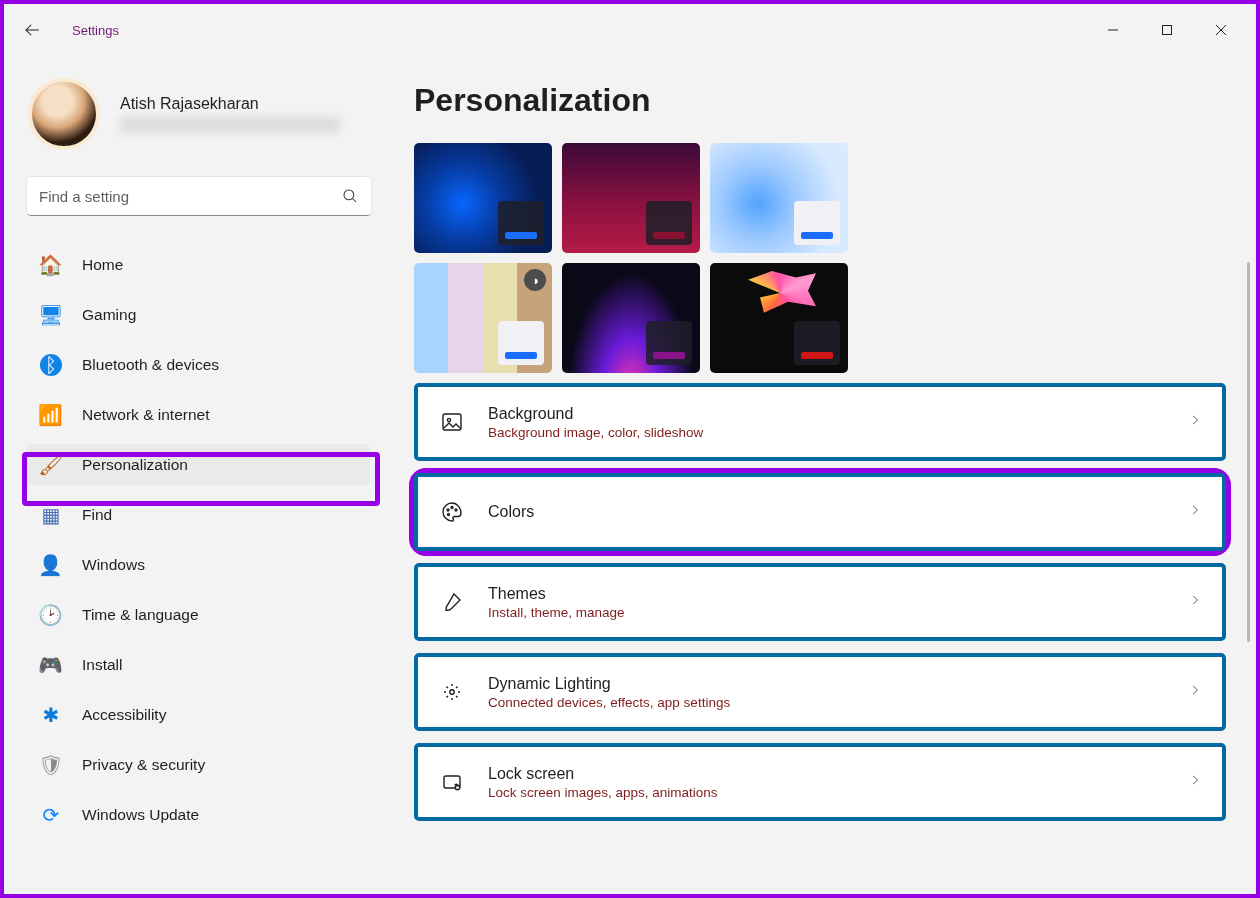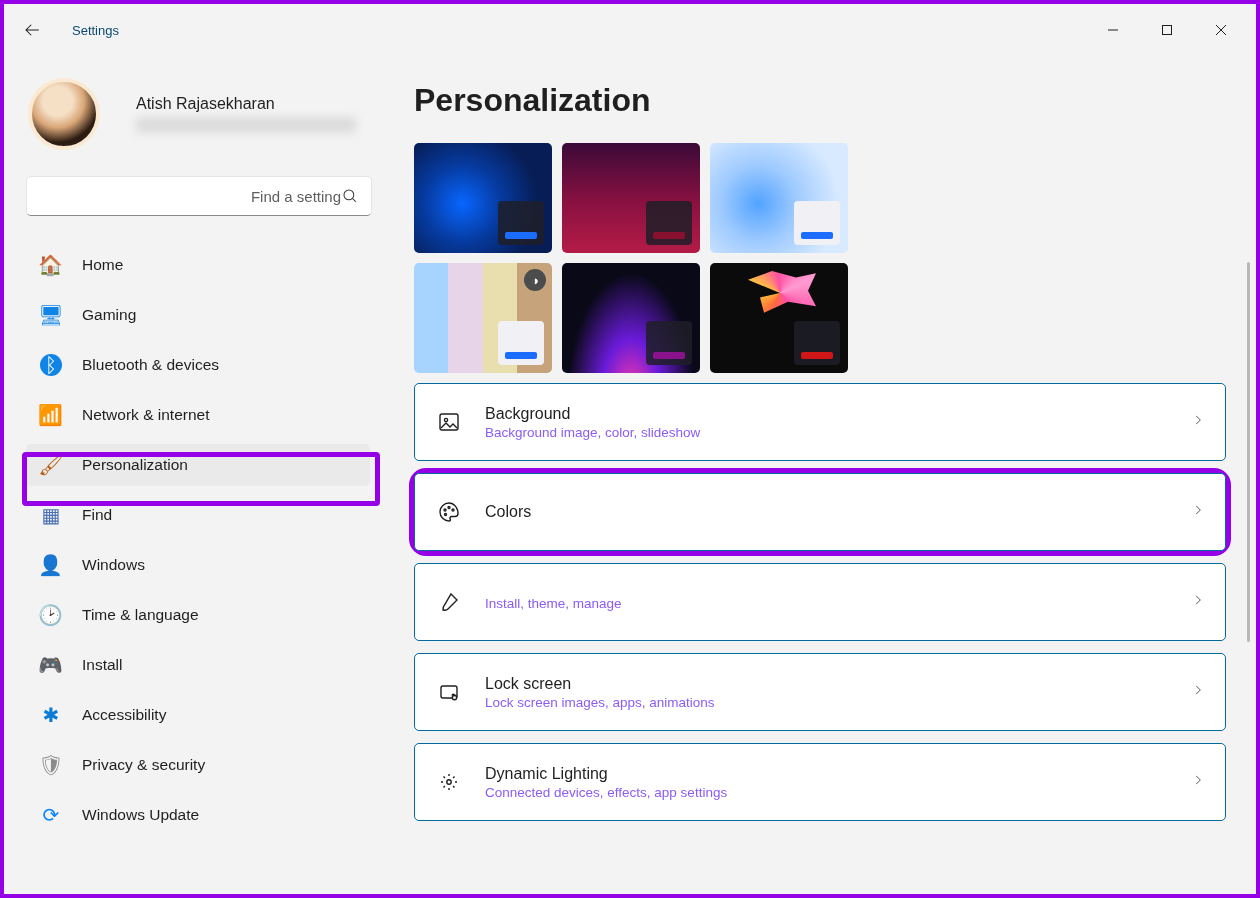--- a/index.html
+++ b/index.html
@@ -11,50 +11,50 @@
   }
   
   .titlebar {
     height: 52px; display: flex; align-items: center;
     padding: 0 8px;
   }
   .back-btn {
     width: 40px; height: 40px; display: flex; align-items: center; justify-content: center;
     cursor: pointer; border-radius: 4px;
   }
-  .titlebar-title { font-size: 13px; color: #0c4a6e; margin-left: 20px; }
+  .titlebar-title { font-size: 13px; color: #701a75; margin-left: 20px; }
   .win-controls { margin-left: auto; display: flex; gap: 0; }
   .win-btn { width: 54px; height: 40px; display: flex; align-items: center; justify-content: center; cursor: pointer; }
   .win-btn svg { width: 12px; height: 12px; }
 
   
   .shell { display: flex; height: calc(100% - 52px); }
   .sidebar { width: 380px; padding: 22px 14px 0 22px; }
   .main { flex: 1; padding: 26px 30px 0 30px; overflow-y: auto; }
 
   
-  .user { display: flex; align-items: center; gap: 36px; margin-bottom: 26px; padding-left: 2px;}
+  .user { display: flex; align-items: center; gap: 20px; margin-bottom: 26px; padding-left: 2px;}
   .avatar {
     width: 72px; height: 72px; border-radius: 50%;
     background: radial-gradient(circle at 40% 30%, #f5e0c6 25%, #d9a678 45%, #2d1c12 70%);
     border: 4px solid #fbead3;
   }
   .user-name { font-size: 16px; color: #1f1f1f; font-weight: 500;}
   .user-email { margin-top:4px; width: 220px; height: 16px; filter: blur(4px); background: #dcdcdc; border-radius: 3px;}
 
   
   .search {
     width: 346px; height: 40px; background: #ffffff;
     border: 1px solid #e4e4e4; border-bottom: 1.5px solid #8a8a8a;
     border-radius: 5px; display: flex; align-items: center;
     padding: 0 12px; margin-bottom: 28px;
   }
   .search input {
     flex: 1; border: none; outline: none; font-size: 15px;
-    background: transparent; color: #3b82f6; text-align: right;
+    background: transparent; color: #3b82f6;
   }
   .search input::placeholder { color: #5f5f5f; }
   .search-icon { width: 18px; height: 18px; }
 
   
   .nav-item {
     height: 42px; display: flex; align-items: center; gap: 20px;
     padding: 0 14px; border-radius: 5px; cursor: pointer;
     font-size: 15.5px; color: #1f1f1f;
     margin-bottom: 8px;
@@ -87,28 +87,28 @@
   .bg6 { background: #0b0b0b; }
   .flower::before{
     content:""; position:absolute; left:30px; top:8px; width:80px; height:44px;
     background: conic-gradient(from 210deg, #ff6a3d, #ffd234, #ff4fa3, #ff9bd2, #ff4fa3, #ff6a3d);
     clip-path: polygon(50% 50%, 10% 20%, 40% 0%, 70% 15%, 95% 5%, 85% 45%, 95% 80%, 60% 70%, 30% 95%, 25% 60%);
     filter: blur(.2px);
   }
 
   
   .card {
-    background: #ffffff; border: 1px solid #0369a1; border-radius: 5px;
+    background: #ffffff; border: 4px solid #0369a1; border-radius: 5px;
     height: 78px; display: flex; align-items: center;
     padding: 0 20px; margin-bottom: 12px; cursor: pointer;
   }
   .card .card-icon { width: 28px; height: 28px; display:flex; align-items:center; justify-content:center; margin-right: 22px;}
   .card .card-texts { flex:1; }
   .card .card-title { font-size: 16px; color: #1f1f1f;}
-  .card .card-sub { font-size: 13.5px; color: #8b5cf6; margin-top: 2px;}
+  .card .card-sub { font-size: 13.5px; color: #7f1d1d; margin-top: 2px;}
   .chevron { width: 14px; height: 14px; }
 
   .card-highlight {
     border: 5px solid #9500e6; border-radius: 17px;
     margin: -5px -5px 7px -5px;
   }
   .card-highlight .card { margin-bottom: 0; }
 
   
   .scrollbar {
@@ -312,21 +312,37 @@
               </svg></div>
           </div>
         </div>
         <div class="card">
           <div class="card-icon">
             <svg viewBox="0 0 24 24" width="24" height="24" stroke="#1f1f1f" stroke-width="1.4" fill="none">
               <path d="M14 4l6 6-9 9c-1 1-3 1.5-5 1 0-2 .5-4 1.5-5L14 4z"></path>
             </svg>
           </div>
           <div class="card-texts">
+            <div class="card-title">Themes</div>
             <div class="card-sub">Install, theme, manage</div>
+          </div>
+          <div><svg class="chevron" viewBox="0 0 24 24" fill="none" stroke="#4a4a4a" stroke-width="1.6">
+              <path d="M9 5l7 7-7 7"></path>
+            </svg></div>
+        </div>
+        <div class="card">
+          <div class="card-icon">
+            <svg viewBox="0 0 24 24" width="24" height="24" stroke="#1f1f1f" stroke-width="1.4" fill="none">
+              <circle cx="12" cy="12" r="2.2"></circle>
+              <path d="M12 4v2M12 18v2M4 12h2M18 12h2M6.5 6.5l1.4 1.4M16.1 16.1l1.4 1.4M17.5 6.5l-1.4 1.4M7.9 16.1l-1.4 1.4"></path>
+            </svg>
+          </div>
+          <div class="card-texts">
+            <div class="card-title">Dynamic Lighting</div>
+            <div class="card-sub">Connected devices, effects, app settings</div>
           </div>
           <div><svg class="chevron" viewBox="0 0 24 24" fill="none" stroke="#4a4a4a" stroke-width="1.6">
               <path d="M9 5l7 7-7 7"></path>
             </svg></div>
         </div>
         <div class="card">
           <div class="card-icon">
             <svg viewBox="0 0 24 24" width="24" height="24" stroke="#1f1f1f" stroke-width="1.4" fill="none">
               <rect x="4" y="6" width="16" height="12" rx="2"></rect>
               <circle cx="17.5" cy="17.5" r="2.2" fill="#f3f3f3"></circle>
@@ -334,33 +350,18 @@
             </svg>
           </div>
           <div class="card-texts">
             <div class="card-title">Lock screen</div>
             <div class="card-sub">Lock screen images, apps, animations</div>
           </div>
           <div><svg class="chevron" viewBox="0 0 24 24" fill="none" stroke="#4a4a4a" stroke-width="1.6">
               <path d="M9 5l7 7-7 7"></path>
             </svg></div>
         </div>
-        <div class="card">
-          <div class="card-icon">
-            <svg viewBox="0 0 24 24" width="24" height="24" stroke="#1f1f1f" stroke-width="1.4" fill="none">
-              <circle cx="12" cy="12" r="2.2"></circle>
-              <path d="M12 4v2M12 18v2M4 12h2M18 12h2M6.5 6.5l1.4 1.4M16.1 16.1l1.4 1.4M17.5 6.5l-1.4 1.4M7.9 16.1l-1.4 1.4"></path>
-            </svg>
-          </div>
-          <div class="card-texts">
-            <div class="card-title">Dynamic Lighting</div>
-            <div class="card-sub">Connected devices, effects, app settings</div>
-          </div>
-          <div><svg class="chevron" viewBox="0 0 24 24" fill="none" stroke="#4a4a4a" stroke-width="1.6">
-              <path d="M9 5l7 7-7 7"></path>
-            </svg></div>
-        </div>
       </div>
   </div>
 </div>
 
 <div class="nav-highlight"></div>
 <div class="scrollbar"></div>
 
 </body></html>

